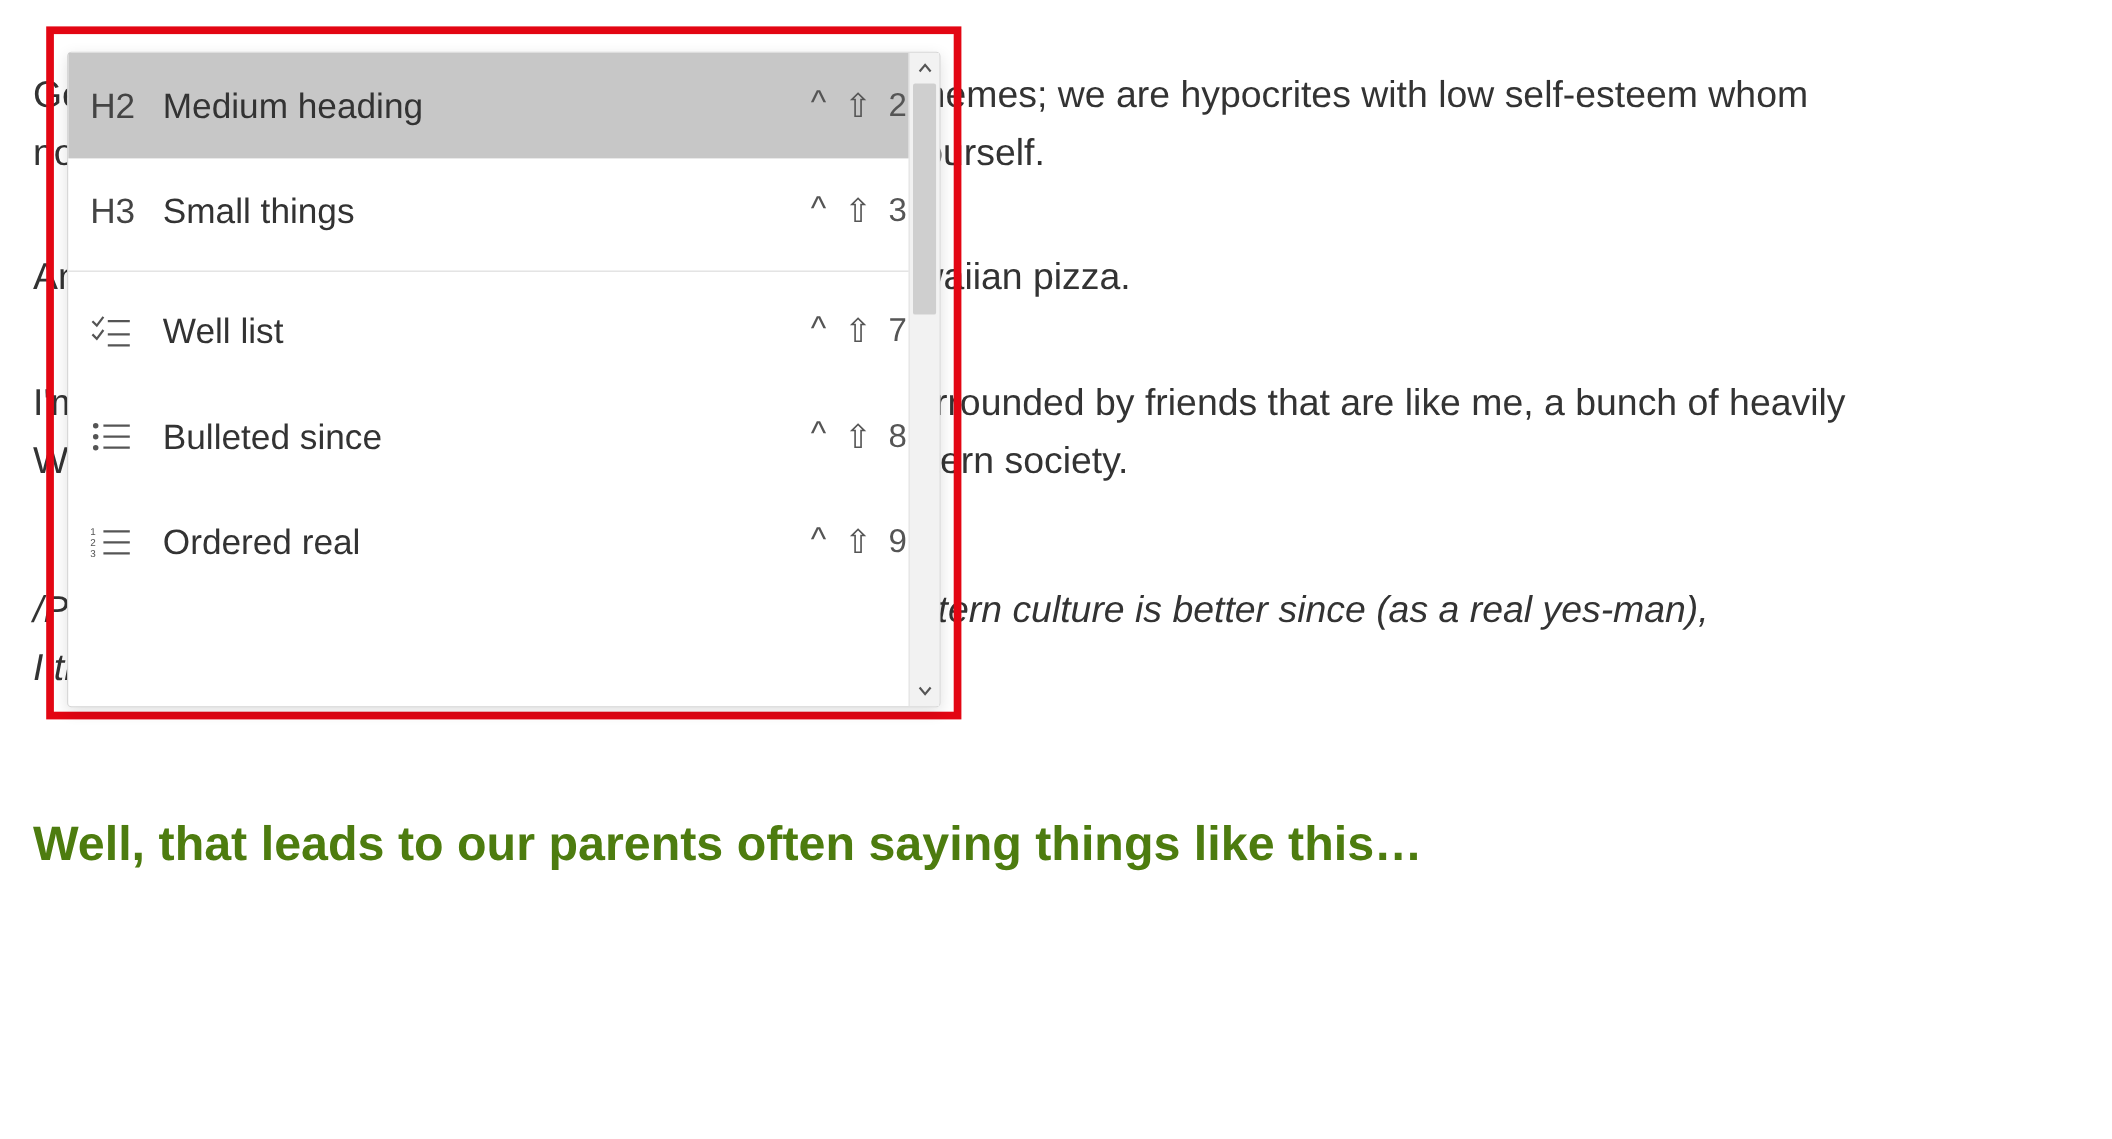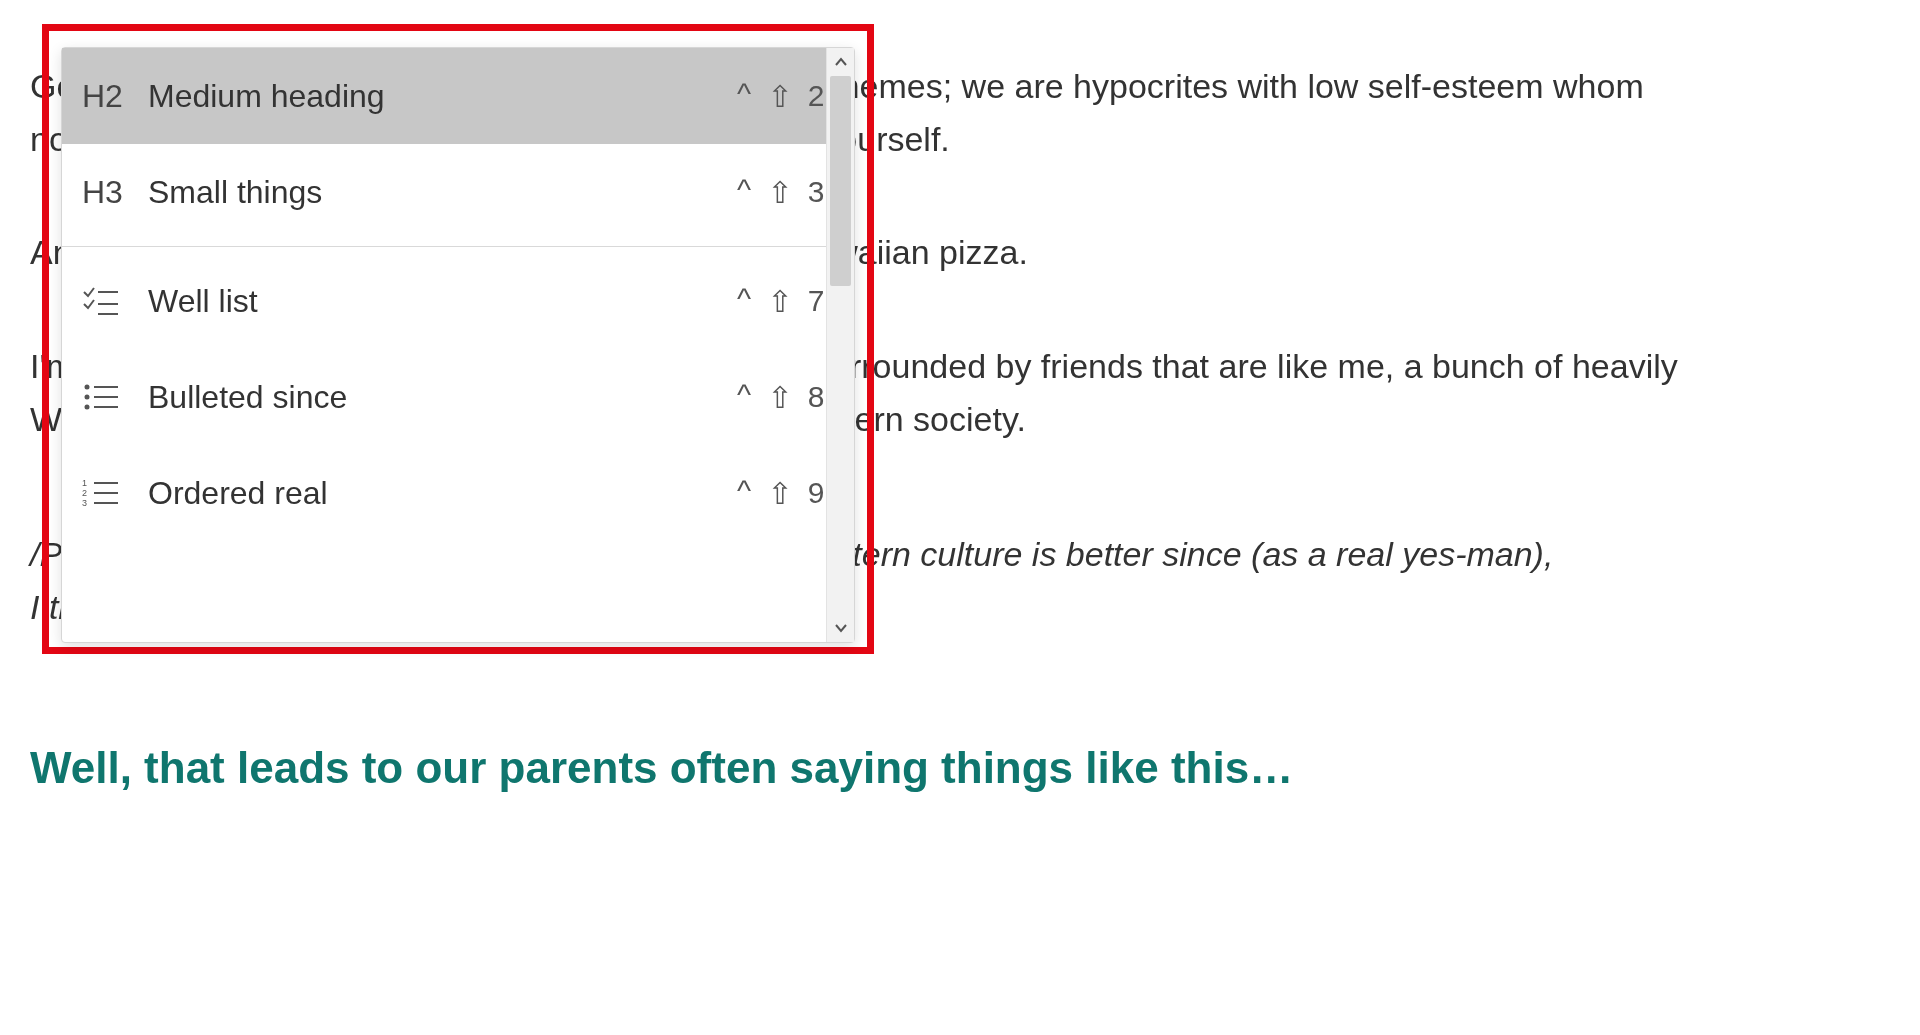--- a/index.html
+++ b/index.html
@@ -29,21 +29,21 @@
 
   #p1 { left: 30px;  top: 60px;  width: 1830px; }
   #p2 { left: 30px;  top: 226px; width: 1830px; }
   #p3 { left: 30px;  top: 340px; width: 1830px; }
   #p4 { left: 30px;  top: 528px; width: 1830px; font-style: italic; color:#444; }
   #p4 p { font-style: italic; }
   #h1 { left: 30px;  top: 734px; width: 1830px; }
   #h1 p {
     font-size: 44px;
     font-weight: 700;
-    color: #0f766e;
+    color: #4d7c0f;
   }
 
   
   .menu-wrap {
     position: absolute;
     left: 42px;
     top: 24px;
     width: 832px;
     height: 630px;
     border: 7px solid #e30613;

